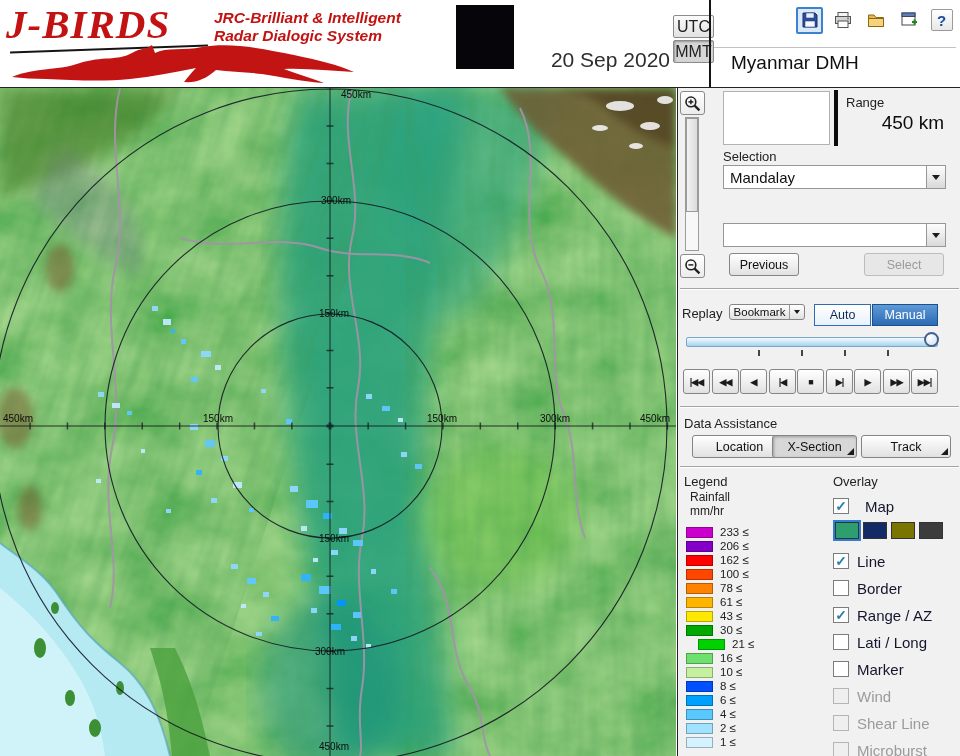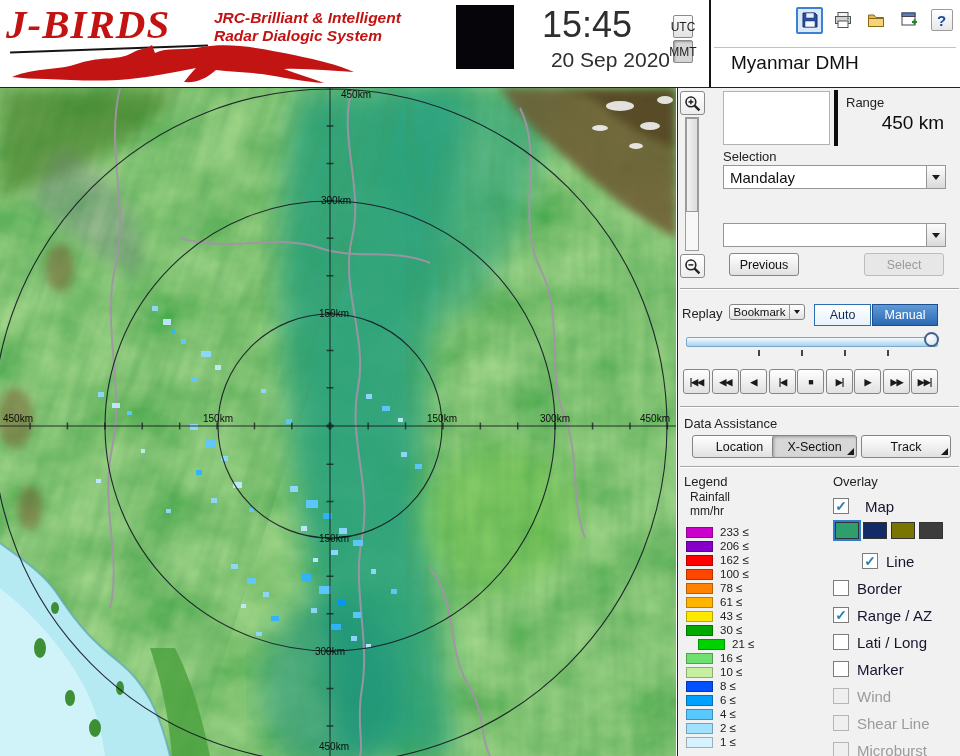--- a/index.html
+++ b/index.html
@@ -9,21 +9,21 @@
 
   
   #header { position:absolute; left:0; top:0; width:960px; height:87px; background:#fff; }
   .logo-title { position:absolute; left:6px; top:0px; font-family:"Liberation Serif", serif; font-style:italic; font-weight:bold; font-size:41px; color:#c31212; letter-spacing:1px; }
   .logo-underline { position:absolute; left:10px; top:48px; width:198px; height:2px; background:#151515; transform:rotate(-2deg); }
   .logo-sub { position:absolute; left:214px; font-size:15.5px; font-weight:bold; font-style:italic; color:#c31212; white-space:nowrap; }
   .eagle { position:absolute; left:6px; top:41px; width:356px; height:45px; }
   .black-box { position:absolute; left:456px; top:5px; width:58px; height:64px; background:#06060a; }
   .time { position:absolute; left:518px; top:4px; width:114px; text-align:right; font-size:36px; color:#2e2e2e; }
   .date { position:absolute; left:500px; top:48px; width:170px; text-align:right; font-size:21px; color:#2e2e2e; }
-  .tzbtn { position:absolute; left:673px; width:20px; height:23px; background:linear-gradient(#fbfbfb,#e2e2e2); border:1px solid #8b8b8b; border-radius:2px; font-size:12px; color:#222; display:flex; align-items:center; justify-content:center; cursor:pointer; }
+  .tzbtn { position:absolute; left:673px; width:41px; height:23px; background:linear-gradient(#fbfbfb,#e2e2e2); border:1px solid #8b8b8b; border-radius:2px; font-size:16px; color:#222; display:flex; align-items:center; justify-content:center; cursor:pointer; }
   .tzbtn.pressed { background:#d6d6d6; box-shadow:inset 1px 1px 2px rgba(0,0,0,.3); }
   .hdr-divider { position:absolute; left:709px; top:0; width:2px; height:87px; background:#151515; }
   #toolbar { position:absolute; left:718px; top:5px; width:237px; height:30px; display:flex; gap:6px; justify-content:flex-end; align-items:center; }
   .icon-btn { width:27px; height:27px; display:flex; align-items:center; justify-content:center; border:1px solid transparent; border-radius:2px; cursor:pointer; background:transparent; }
   .icon-btn.active { border:2px solid #3b82d0; background:#dce9f8; }
   .icon-btn svg { width:20px; height:20px; }
   .help-q { font-size:15px; font-weight:bold; color:#1a4ba0; border:1px solid #9a9a9a; background:linear-gradient(#fff,#e8e8e8); width:22px; height:22px; display:flex; align-items:center; justify-content:center; border-radius:2px; }
   .station-rule { position:absolute; left:714px; top:47px; width:242px; height:1px; background:#c2c2c2; }
   .station { position:absolute; left:731px; top:52px; font-size:19px; color:#101010; }
   .hline { position:absolute; left:0; top:87px; width:960px; height:1px; background:#222; }
@@ -97,21 +97,20 @@
   <div id="header">
     <div class="logo-title">J-BIRDS</div>
     <div class="logo-underline"></div>
     <div class="logo-sub" style="top:9px;">JRC-Brilliant &amp; Intelligent</div>
     <div class="logo-sub" style="top:27px;">Radar  Dialogic  System</div>
     <svg class="eagle" viewBox="0 0 356 45">
       <path d="M6,36 C30,26 52,30 74,22 C96,15 112,20 126,12 C134,7 140,9 146,4 L149,12 C160,6 178,10 196,6 C226,1 258,8 288,14 C312,19 332,24 348,31 C324,30 300,27 278,28 C290,33 306,37 318,42 C298,41 276,36 256,33 C240,31 224,31 210,29 C200,38 190,42 178,41 C183,35 186,31 190,27 C168,31 146,36 124,38 C96,41 66,39 40,38 C28,38 16,37 6,36 Z" fill="#c31414"></path>
     </svg>
 
     <div class="black-box"></div>
-    <div class="time">15:45</div>
     <div class="date">20 Sep 2020</div>
 
     <div class="tzbtn" style="top:15px;">UTC</div>
     <div class="tzbtn pressed" style="top:40px;">MMT</div>
     <div class="hdr-divider"></div>
 
     <div id="toolbar">
       <div class="icon-btn active">
         <svg viewBox="0 0 20 20">
           <path d="M3,3 h12 l2,2 v12 h-14 z" fill="#2d4f9e" stroke="#14306e"></path>
@@ -475,21 +474,21 @@
           <span class="check"></span>
         </span>
       <span class="ov-label">Map</span>
     </div>
     <div class="style-row">
       <span class="style-swatch selected" style="background: rgb(47, 158, 110);"></span>
       <span class="style-swatch" style="background: rgb(18, 42, 102);"></span>
       <span class="style-swatch" style="background: rgb(122, 116, 0);"></span>
       <span class="style-swatch" style="background: rgb(60, 60, 60);"></span>
     </div>
-    <div class="ov-row checked" style="top:464px;margin-left:29px;">
+    <div class="ov-row checked" style="top:464px;">
       <span class="cb">
           <span class="check"></span>
         </span>
       <span class="ov-label">Line</span>
     </div>
     <div class="ov-row" style="top:491px;justify-content:flex-end;">
       <span class="cb"></span>
       <span class="ov-label">Border</span>
     </div>
     <div class="ov-row checked" style="top:518px;">

